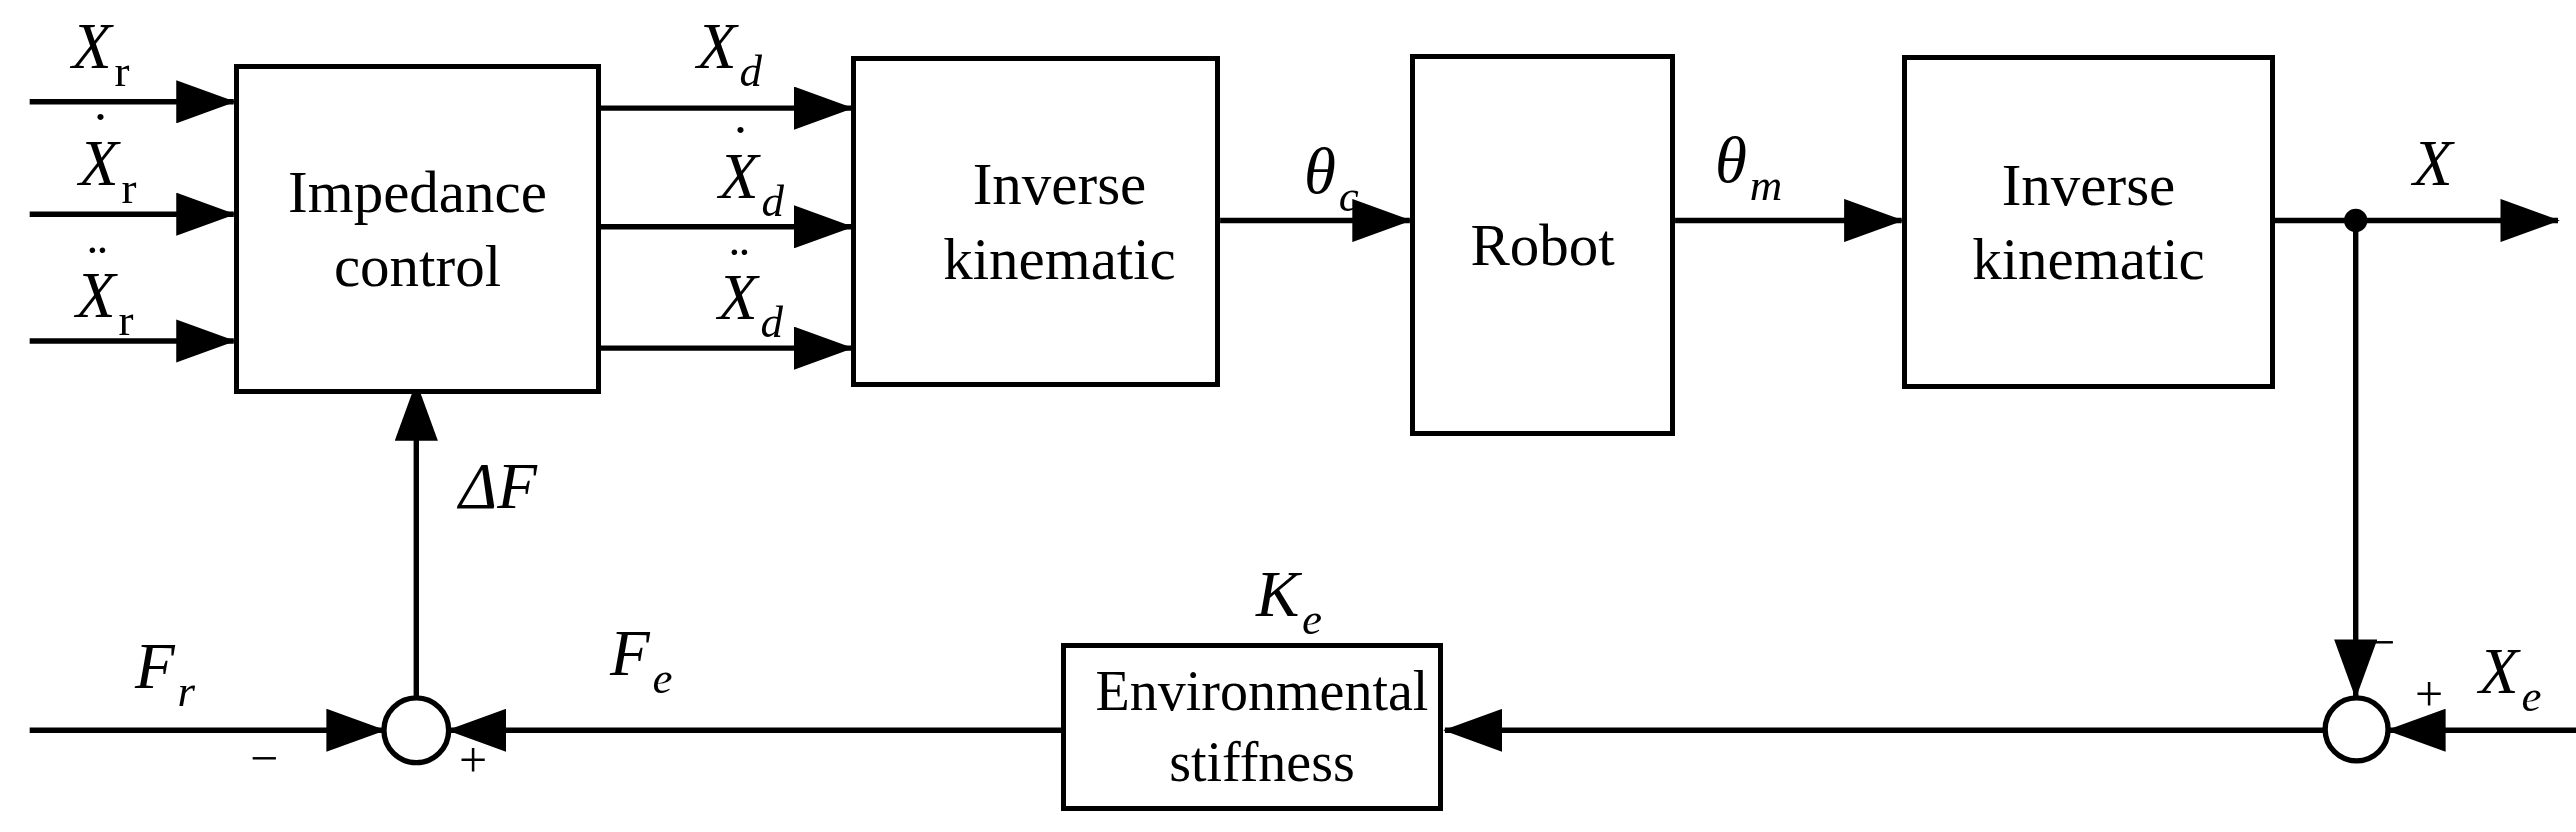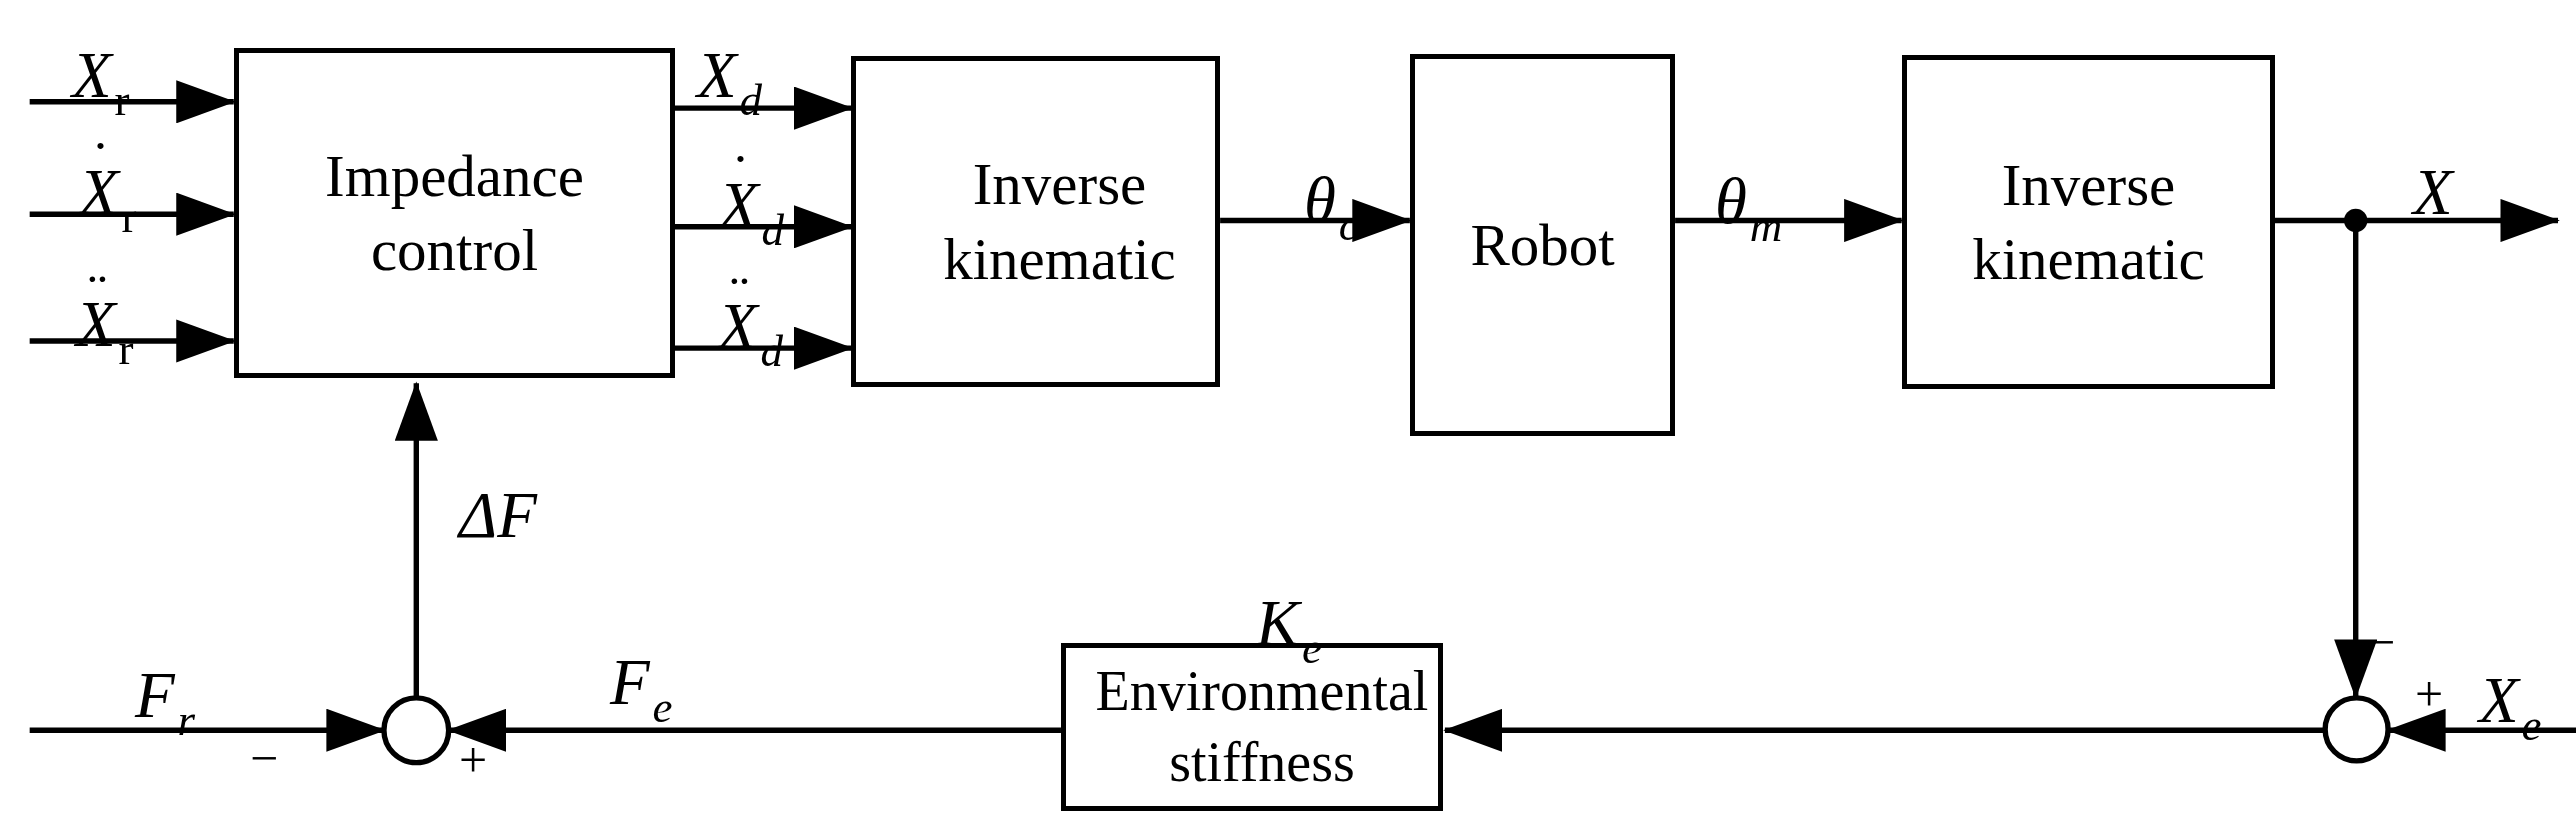--- a/index.html
+++ b/index.html
@@ -5,21 +5,21 @@
   html,body{margin:0;padding:0;background:#ffffff;}
   #canvas{position:relative;width:2576px;height:833px;background:#ffffff;overflow:hidden;
           font-family:"Liberation Serif","DejaVu Serif",serif;color:#000;}
   #wires{position:absolute;left:0;top:0;width:2576px;height:833px;}
 
   .block{position:absolute;box-sizing:border-box;border:5.4px solid #000;background:#fff;
          display:flex;align-items:center;justify-content:center;text-align:center;
          font-size:59px;line-height:1.26;white-space:pre-line;}
   .block.small{font-size:56px;}
 
-  .mlabel{position:absolute;font-style:italic;font-size:65px;line-height:1;white-space:nowrap;margin-top:29px;}
+  .mlabel{position:absolute;font-style:italic;font-size:65px;line-height:1;white-space:nowrap;}
   .mlabel .sub{font-size:45px;vertical-align:-18px;margin-left:2.7px;}
   .mlabel .sub.roman{font-style:normal;}
   .base-wrap{position:relative;display:inline-block;}
   .dots{position:absolute;left:54%;top:-27px;transform:translateX(-50%);
         font-style:normal;font-size:58px;line-height:1;letter-spacing:0;}
 
   .sign{position:absolute;font-size:50px;line-height:1;font-style:normal;}
 </style>
 </head>
 <body>
@@ -56,21 +56,21 @@
       <line x1="33" y1="812" x2="427" y2="812" marker-end="url(#ah)"></line>
 
       <line x1="463" y1="776" x2="463" y2="426" marker-end="url(#ah)"></line>
     </g>
 
     <circle cx="2620" cy="245" r="13" fill="#000"></circle>
     <circle cx="2621" cy="811" r="35" fill="#fff" stroke="#000" stroke-width="6"></circle>
     <circle cx="463" cy="812" r="36" fill="#fff" stroke="#000" stroke-width="6"></circle>
   </svg>
 
-  <div class="block" style="left:234px;top:48px;width:441px;height:330px;">Impedance
+  <div class="block" style="left:234px;top:64px;width:367px;height:330px;">Impedance
 control</div>
 
   <div class="block" style="left:851px;top:56px;width:369px;height:331px;padding-left:48px;">Inverse
 kinematic</div>
 
   <div class="block" style="left:1410px;top:54px;width:265px;height:382px;">Robot</div>
 
   <div class="block" style="left:1902px;top:55px;width:373px;height:334px;">Inverse
 kinematic</div>
 
@@ -98,21 +98,21 @@
   </div>
 
   <div class="mlabel" style="left:718px;top:265px;">
     <span class="base-wrap"><span class="dots">¨</span><span class="base">X</span></span><span class="sub">d</span>
   </div>
 
   <div class="mlabel" style="left:1304px;top:139px;">
     <span class="base-wrap"><span class="base">θ</span></span><span class="sub">c</span>
   </div>
 
-  <div class="mlabel" style="left:1715px;top:140px;">
+  <div class="mlabel" style="left:1715px;top:128px;">
     <span class="base-wrap"><span class="base">θ</span></span><span class="sub">m</span>
   </div>
 
   <div class="mlabel" style="left:2413px;top:131px;">
     <span class="base-wrap"><span class="base">X</span></span>
   </div>
 
   <div class="mlabel" style="left:2479px;top:639px;">
     <span class="base-wrap"><span class="base">X</span></span><span class="sub">e</span>
   </div>

